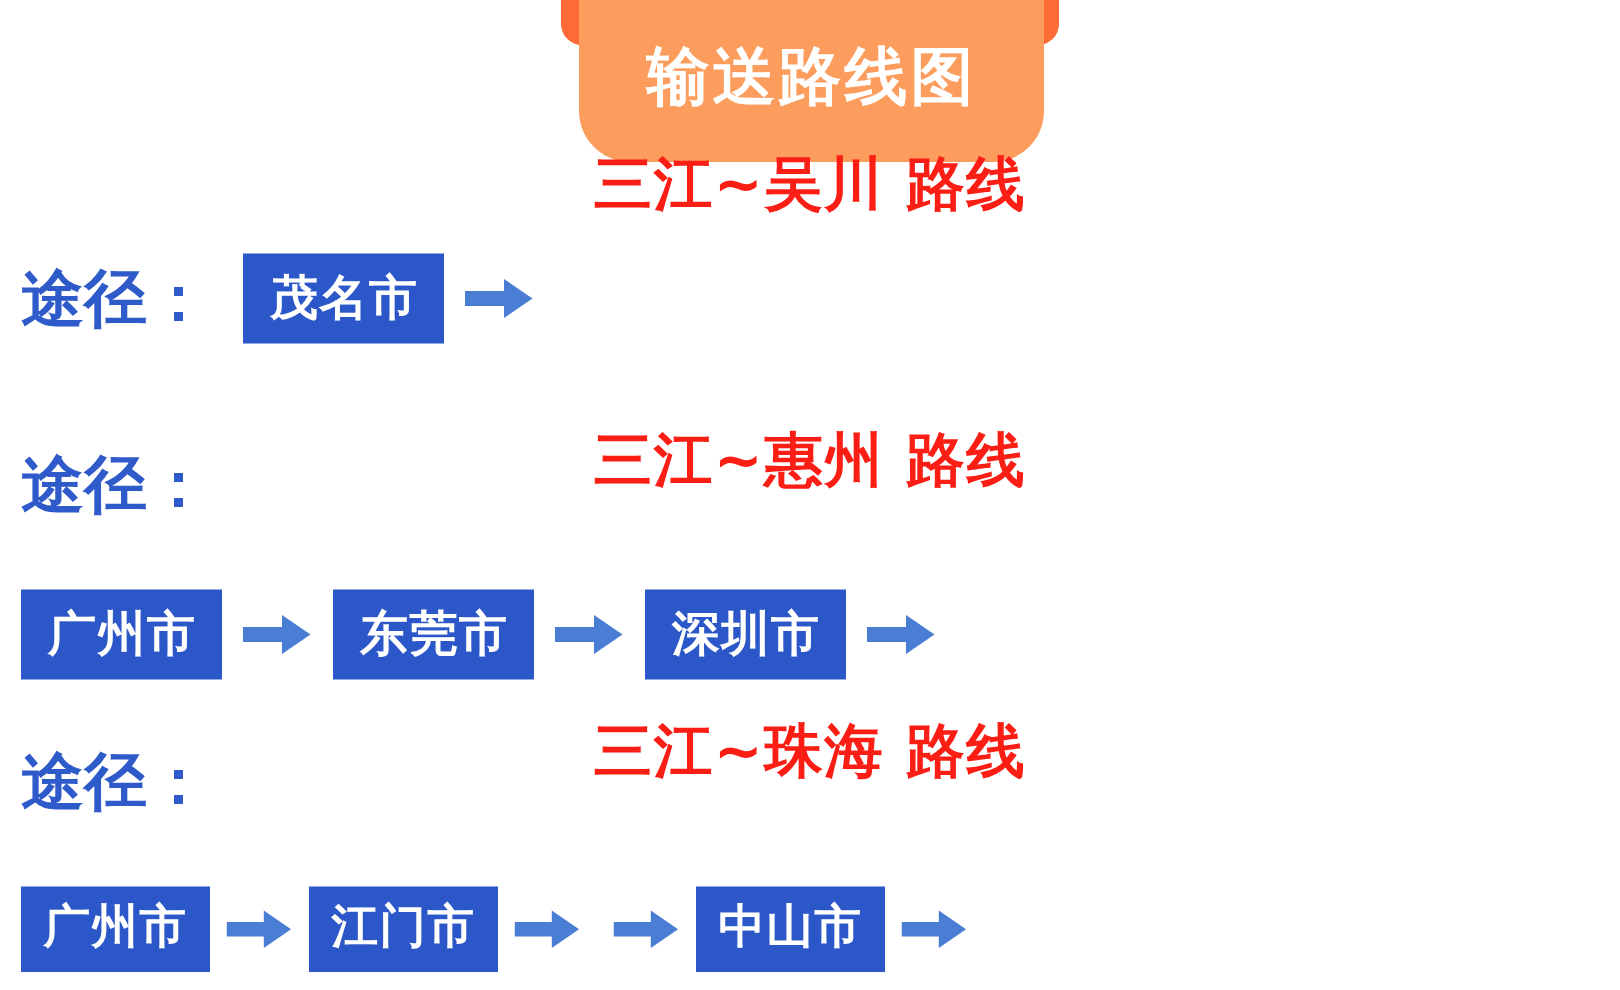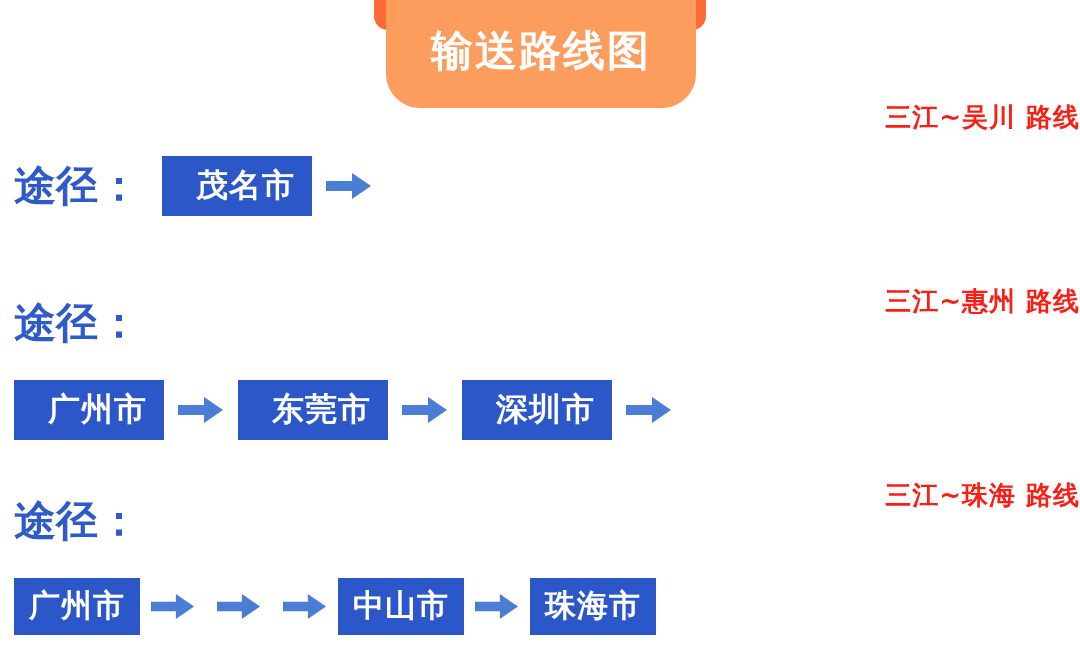--- a/index.html
+++ b/index.html
@@ -62,23 +62,23 @@
     white-space: nowrap;
   }
 
   
   .section {
     position: absolute;
     left: 0;
     width: 1080px;
   }
   .section-title {
-    text-align: right;
+    text-align: center;
     color: #fa1e14;
-    font-size: 26px;
+    font-size: 39px;
     font-weight: bold;
     letter-spacing: 1px;
     line-height: 1;
     white-space: nowrap;
   }
   .via-label {
     color: #2e5bc9;
     font-size: 42px;
     font-weight: bold;
     line-height: 1;
@@ -90,21 +90,21 @@
     display: flex;
     align-items: center;
     flex-wrap: nowrap;
   }
   .city-box {
     background: #2b57c8;
     color: #ffffff;
     font-size: 32px;
     font-weight: bold;
     line-height: 1;
-    padding: 13px 17px 15px 34px;
+    padding: 13px 17px 15px 18px;
     white-space: nowrap;
     letter-spacing: 1px;
   }
   .arrow {
     flex: 0 0 auto;
     margin: 0 14px;
     display: block;
   }
 
   
@@ -190,25 +190,25 @@
 </div>
 
 <div class="section" id="section-3">
   <div class="section-title">三江~珠海 路线</div>
   <div class="via-label">途径：</div>
   <div class="chain">
     <div class="city-box">广州市</div>
     <svg class="arrow" width="44" height="29" viewBox="0 0 46 30">
       <path d="M0 10 H26 V2 L45 15 L26 28 V20 H0 Z" fill="#4a7ed4"></path>
     </svg>
+    <div class="city-box">江门市</div>
     <svg class="arrow" width="44" height="29" viewBox="0 0 46 30">
       <path d="M0 10 H26 V2 L45 15 L26 28 V20 H0 Z" fill="#4a7ed4"></path>
     </svg>
     <svg class="arrow" width="44" height="29" viewBox="0 0 46 30">
       <path d="M0 10 H26 V2 L45 15 L26 28 V20 H0 Z" fill="#4a7ed4"></path>
     </svg>
     <div class="city-box">中山市</div>
     <svg class="arrow" width="44" height="29" viewBox="0 0 46 30">
       <path d="M0 10 H26 V2 L45 15 L26 28 V20 H0 Z" fill="#4a7ed4"></path>
     </svg>
-    <div class="city-box">珠海市</div>
   </div>
 </div>
 
 </body></html>

